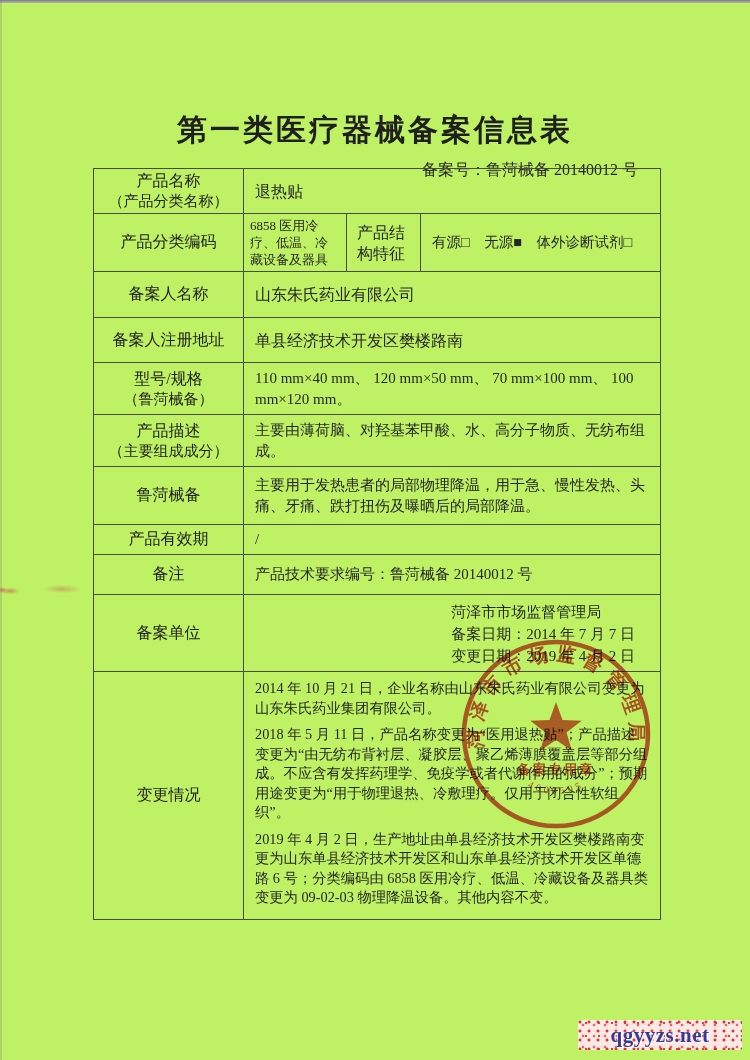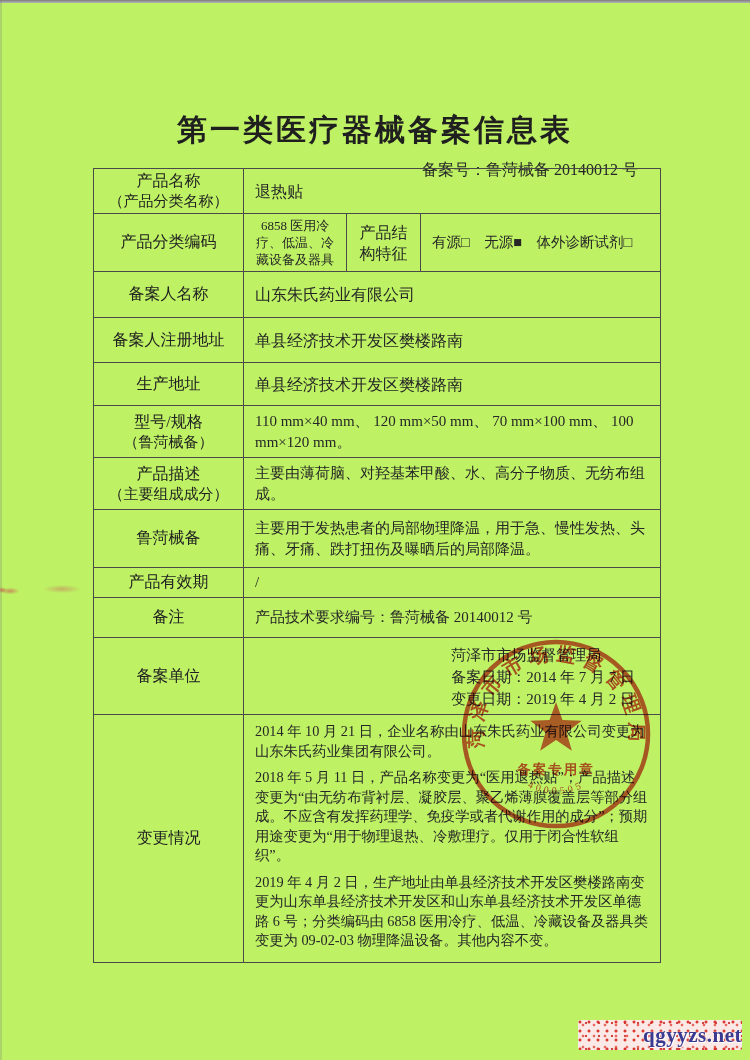--- a/index.html
+++ b/index.html
@@ -37,21 +37,20 @@
   }
   table.filing-table {
     position:absolute; left:93px; top:168px;
     width:567px;
     border-collapse:collapse; table-layout:fixed;
   }
   td {
     border:1.5px solid #4a4a4a;
     vertical-align:middle;
     overflow:hidden;
-    text-align:center;
   }
   td.lbl {
     text-align:center;
     font-size:16px;
     padding:2px 4px;
     color:#212121;
   }
   td.lbl .sub { font-size:15px; }
   td.val {
     font-size:15px;
@@ -84,21 +83,21 @@
     position:absolute; left:456px; top:637px;
     width:202px; height:192px;
     mix-blend-mode:multiply;
     opacity:.85;
     pointer-events:none;
   }
   
   .watermark {
     position:absolute; left:578px; top:1020px;
     width:164px; height:30px;
-    display:flex; align-items:center; justify-content:flex-end;
+    display:flex; align-items:center; justify-content:center;
     background-color:#fbe9e7;
     background-image:
       radial-gradient(circle at 2px 2px, rgba(216,48,38,.95) 1.2px, transparent 1.8px),
       radial-gradient(circle at 5px 5px, rgba(226,70,60,.8) 1.1px, transparent 1.7px),
       radial-gradient(circle at 8px 3px, rgba(200,40,35,.85) 1px, transparent 1.6px);
     background-size:9px 9px, 11px 11px, 13px 13px;
     border-radius:2px;
   }
   .watermark span {
     font-family:"Liberation Serif",serif;
@@ -154,24 +153,20 @@
       <td class="lbl">备案人名称</td>
       <td class="val big" colspan="3">山东朱氏药业有限公司</td>
     </tr>
 
 
     <tr style="height:45px">
       <td class="lbl">备案人注册地址</td>
       <td class="val big" colspan="3">单县经济技术开发区樊楼路南</td>
     </tr>
 
-    <tr style="height:43px">
-      <td class="lbl">生产地址</td>
-      <td class="val big" colspan="3">单县经济技术开发区樊楼路南</td>
-    </tr>
 
     <tr style="height:52px">
       <td class="lbl">
         <div>型号/规格</div>
         <div class="sub">（鲁菏械备）</div>
       </td>
       <td class="val" colspan="3">110 mm×40 mm、 120 mm×50 mm、 70 mm×100 mm、 100 mm×120 mm。</td>
     </tr>
 
     <tr style="height:52px">

